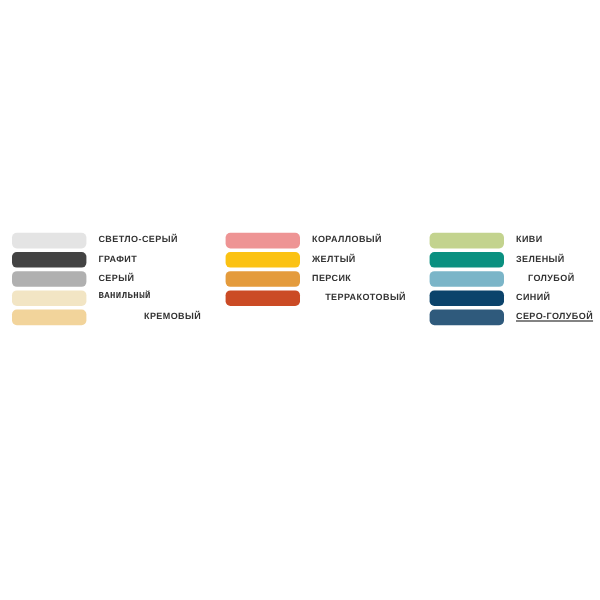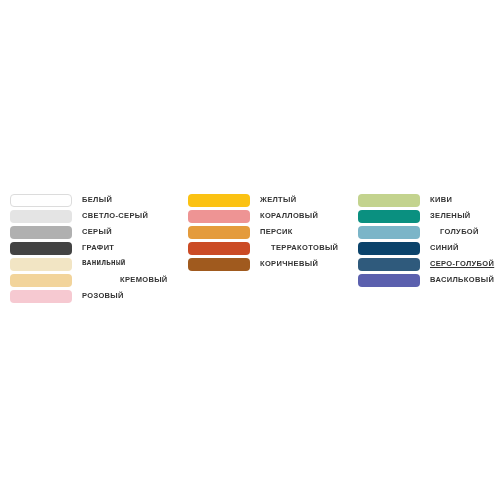--- a/index.html
+++ b/index.html
@@ -52,69 +52,57 @@
     text-transform: uppercase;
   }
 </style>
 </head>
 <body style="background: rgb(255, 255, 255);">
 
 <div id="palette-board">
 
   <div class="palette-column" id="column-neutrals">
     <div class="swatch-row">
-      <div class="swatch-chip" style="background: rgb(255, 255, 255); border: 1px solid rgb(220, 220, 220);"></div>
-      <div class="swatch-label" style="color: rgb(51, 51, 51);">БЕЛЫЙ</div>
-    </div>
-    <div class="swatch-row">
       <div class="swatch-chip" style="background: rgb(228, 228, 228); border: none;"></div>
       <div class="swatch-label" style="color: rgb(51, 51, 51);">СВЕТЛО-СЕРЫЙ</div>
     </div>
     <div class="swatch-row">
+      <div class="swatch-chip" style="background: rgb(67, 67, 67); border: none;"></div>
+      <div class="swatch-label" style="color: rgb(51, 51, 51);">ГРАФИТ</div>
+    </div>
+    <div class="swatch-row">
       <div class="swatch-chip" style="background: rgb(176, 176, 176); border: none;"></div>
       <div class="swatch-label" style="color: rgb(51, 51, 51);">СЕРЫЙ</div>
-    </div>
-    <div class="swatch-row">
-      <div class="swatch-chip" style="background: rgb(67, 67, 67); border: none;"></div>
-      <div class="swatch-label" style="color: rgb(51, 51, 51);">ГРАФИТ</div>
     </div>
     <div class="swatch-row">
       <div class="swatch-chip" style="background: rgb(242, 229, 196); border: none;"></div>
       <div class="swatch-label" style="color: rgb(51, 51, 51); font-family: Liberation Mono, monospace;">ВАНИЛЬНЫЙ</div>
     </div>
     <div class="swatch-row">
       <div class="swatch-chip" style="background: rgb(242, 212, 155); border: none;"></div>
       <div class="swatch-label" style="color: rgb(51, 51, 51); margin-left: 48px;">КРЕМОВЫЙ</div>
     </div>
-    <div class="swatch-row">
-      <div class="swatch-chip" style="background: rgb(246, 201, 209); border: none;"></div>
-      <div class="swatch-label" style="color: rgb(51, 51, 51);">РОЗОВЫЙ</div>
-    </div>
   </div>
 
   <div class="palette-column" id="column-warm">
     <div class="swatch-row">
+      <div class="swatch-chip" style="background: rgb(238, 148, 148); border: none;"></div>
+      <div class="swatch-label" style="color: rgb(51, 51, 51);">КОРАЛЛОВЫЙ</div>
+    </div>
+    <div class="swatch-row">
       <div class="swatch-chip" style="background: rgb(251, 194, 19); border: none;"></div>
       <div class="swatch-label" style="color: rgb(51, 51, 51);">ЖЕЛТЫЙ</div>
-    </div>
-    <div class="swatch-row">
-      <div class="swatch-chip" style="background: rgb(238, 148, 148); border: none;"></div>
-      <div class="swatch-label" style="color: rgb(51, 51, 51);">КОРАЛЛОВЫЙ</div>
     </div>
     <div class="swatch-row">
       <div class="swatch-chip" style="background: rgb(228, 155, 60); border: none;"></div>
       <div class="swatch-label" style="color: rgb(51, 51, 51);">ПЕРСИК</div>
     </div>
     <div class="swatch-row">
       <div class="swatch-chip" style="background: rgb(203, 75, 37); border: none;"></div>
       <div class="swatch-label" style="color: rgb(51, 51, 51); margin-left: 21px;">ТЕРРАКОТОВЫЙ</div>
-    </div>
-    <div class="swatch-row">
-      <div class="swatch-chip" style="background: rgb(160, 90, 30); border: none;"></div>
-      <div class="swatch-label" style="color: rgb(51, 51, 51);">КОРИЧНЕВЫЙ</div>
     </div>
   </div>
 
   <div class="palette-column" id="column-cool">
     <div class="swatch-row">
       <div class="swatch-chip" style="background: rgb(195, 211, 142); border: none;"></div>
       <div class="swatch-label" style="color: rgb(51, 51, 51);">КИВИ</div>
     </div>
     <div class="swatch-row">
       <div class="swatch-chip" style="background: rgb(10, 144, 128); border: none;"></div>
@@ -125,19 +113,15 @@
       <div class="swatch-label" style="color: rgb(51, 51, 51); margin-left: 20px;">ГОЛУБОЙ</div>
     </div>
     <div class="swatch-row">
       <div class="swatch-chip" style="background: rgb(11, 67, 107); border: none;"></div>
       <div class="swatch-label" style="color: rgb(51, 51, 51);">СИНИЙ</div>
     </div>
     <div class="swatch-row">
       <div class="swatch-chip" style="background: rgb(47, 90, 124); border: none;"></div>
       <div class="swatch-label" style="color: rgb(51, 51, 51); text-decoration: underline;">СЕРО-ГОЛУБОЙ</div>
     </div>
-    <div class="swatch-row">
-      <div class="swatch-chip" style="background: rgb(91, 96, 174); border: none;"></div>
-      <div class="swatch-label" style="color: rgb(51, 51, 51);">ВАСИЛЬКОВЫЙ</div>
-    </div>
   </div>
 
 </div>
 
 </body></html>

